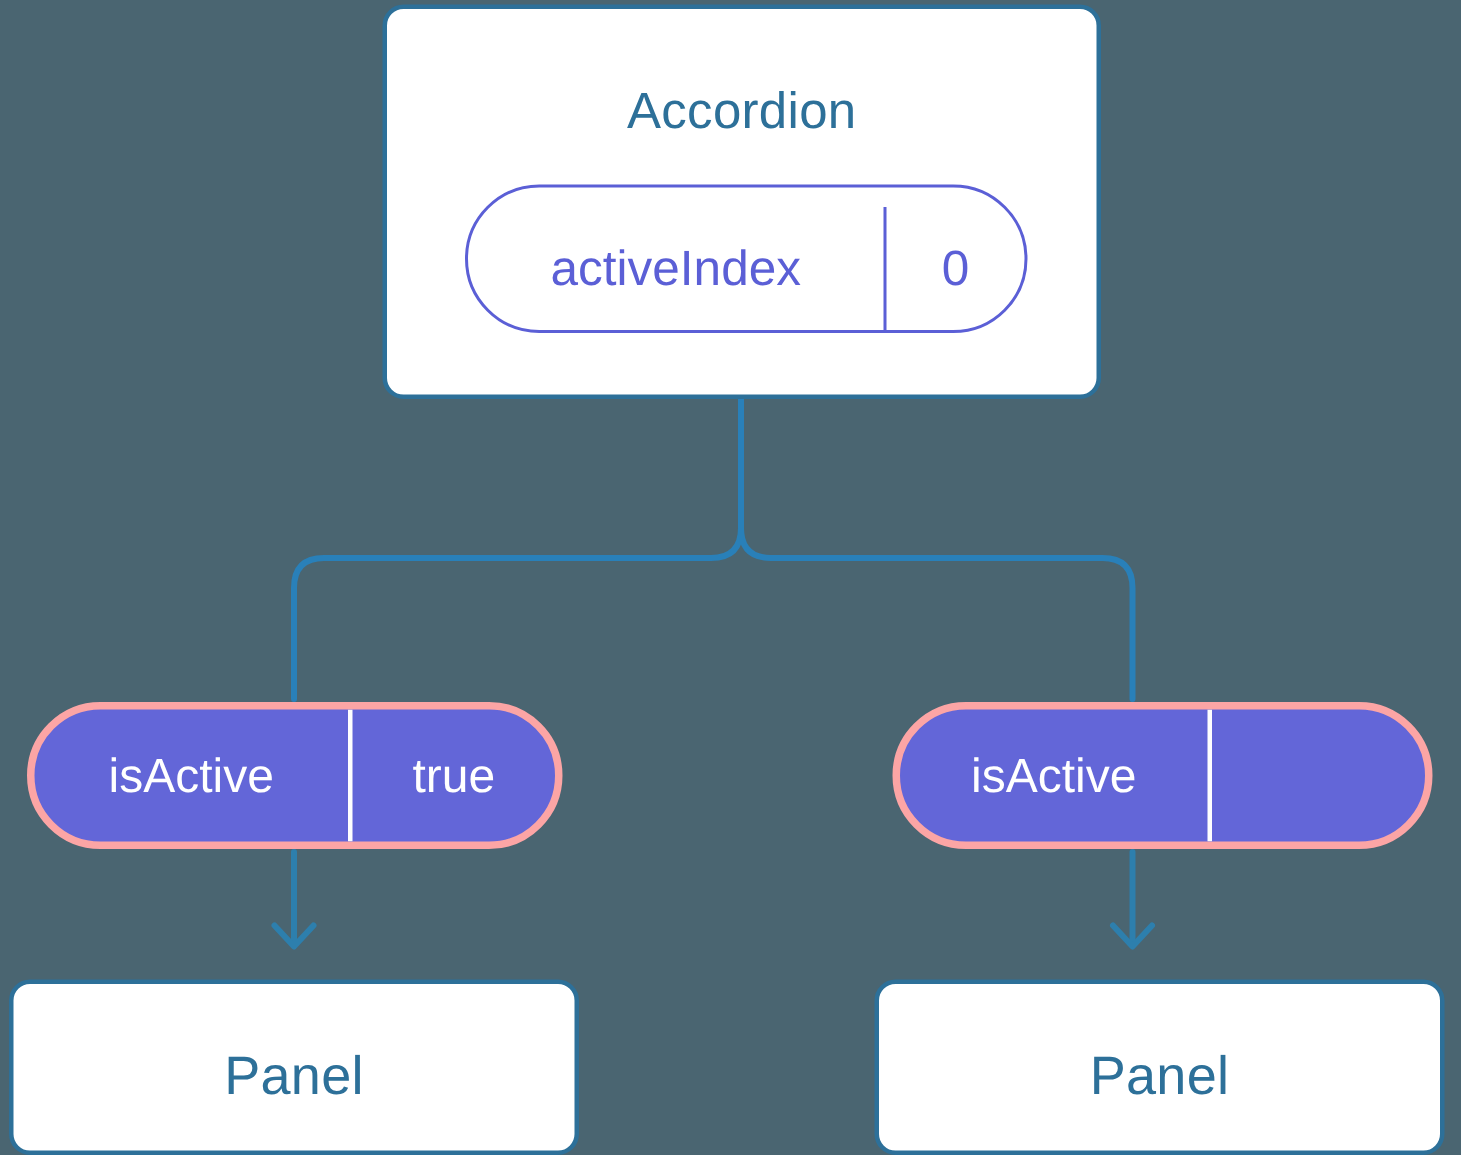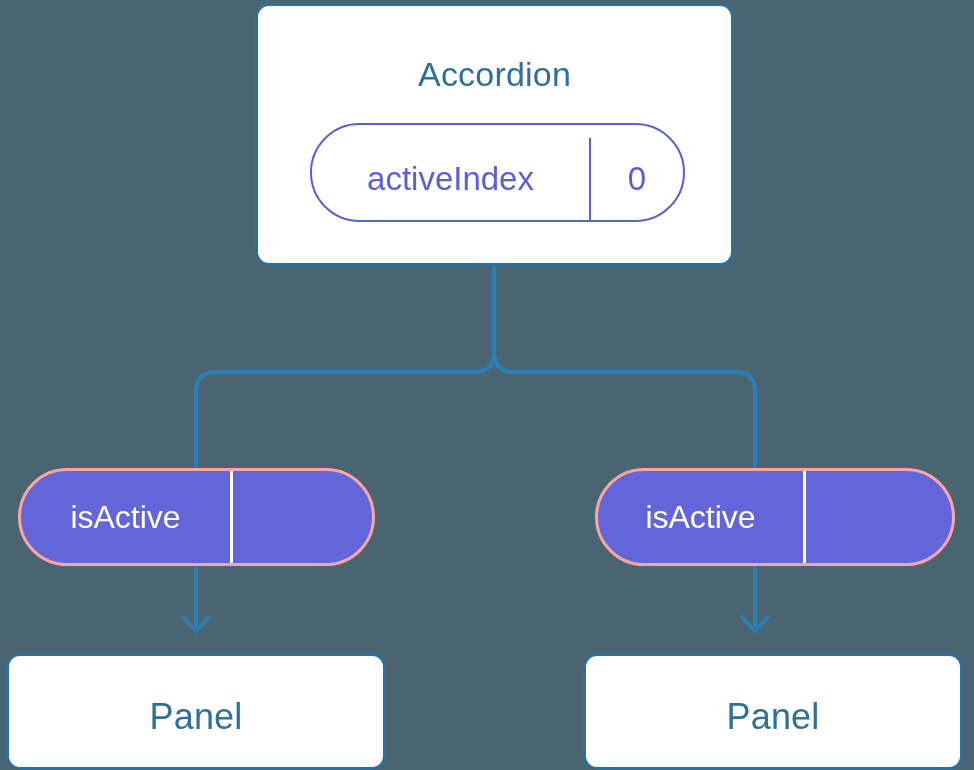--- a/index.html
+++ b/index.html
@@ -98,21 +98,21 @@
     flex: 1 1 auto;
     color: #5b5fd6;
     font-size: 33px;
   }
 
   
   .pill-filled {
     position: absolute;
     top: 468px;
     height: 98px;
-    border: 3px solid #fca5a5;
+    border: 5px solid #fca5a5;
     background: #6366d8;
     border-radius: 999px;
     box-sizing: border-box;
     display: flex;
     align-items: stretch;
     overflow: hidden;
   }
   .pill-filled .pill-key,
   .pill-filled .pill-val {
     display: flex;
@@ -180,20 +180,21 @@
     <div class="card-title">Accordion</div>
 
     <div class="pill" id="active-index-pill">
       <div class="pill-key">activeIndex</div>
       <div class="pill-val">0</div>
     </div>
   </div>
 
   <div class="pill-filled" id="props-pill-left">
     <div class="pill-key">isActive</div>
+    <div class="pill-val">true</div>
   </div>
 
   <div class="pill-filled" id="props-pill-right">
     <div class="pill-key">isActive</div>
   </div>
 
   <div class="card panel-card" id="panel-card-left">
     <div class="card-title">Panel</div>
   </div>
 

